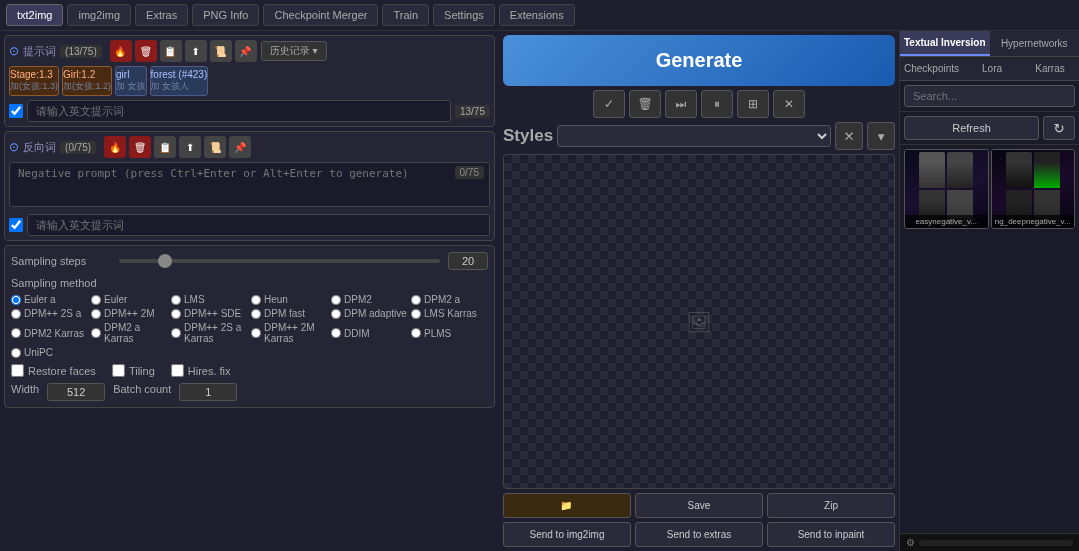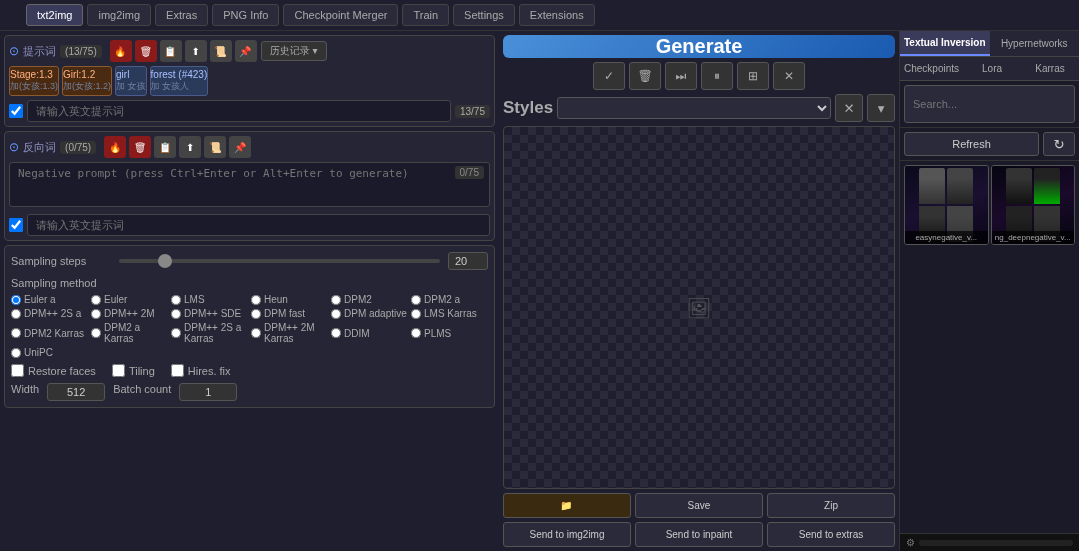--- a/index.html
+++ b/index.html
@@ -36,21 +36,20 @@
       border: 1px solid #444;
       color: #aaa;
       cursor: pointer;
       border-radius: 3px;
       font-size: 11px;
     }
     .tab-btn.active {
       background: #3a3a5a;
       color: #fff;
       border-color: #666;
-      margin-left: 20px;
     }
 
     .content-area {
       display: flex;
       flex: 1;
       overflow: hidden;
     }
 
     .left-panel {
       flex: 1;
@@ -232,21 +231,21 @@
     }
 
     .slider-value {
       background: #333;
       border: 1px solid #555;
       color: #ccc;
       padding: 2px 6px;
       border-radius: 3px;
       font-size: 11px;
       min-width: 40px;
-      text-align: left;
+      text-align: center;
     }
 
     .radio-grid {
       display: grid;
       grid-template-columns: repeat(6, 1fr);
       gap: 3px;
       margin-bottom: 6px;
     }
 
     .radio-item {
@@ -306,20 +305,21 @@
       gap: 4px;
       padding: 4px;
     }
 
     .generate-btn {
       background: linear-gradient(135deg, #4a90d9, #1a5ab0);
       border: none;
       color: #fff;
       font-size: 20px;
       font-weight: bold;
+      padding: 14px;
       border-radius: 6px;
       cursor: pointer;
       text-align: center;
       width: 100%;
     }
 
     .gen-toolbar {
       display: flex;
       gap: 4px;
       justify-content: center;
@@ -446,21 +446,21 @@
     .right-search {
       padding: 4px;
       border-bottom: 1px solid #333;
     }
 
     .search-input {
       width: 100%;
       background: #2a2a3a;
       border: 1px solid #555;
       color: #ccc;
-      padding: 12px 8px;
+      padding: 4px 8px;
       border-radius: 3px;
       font-size: 11px;
     }
 
     .refresh-row {
       display: flex;
       gap: 4px;
       padding: 4px;
       border-bottom: 1px solid #333;
     }
@@ -709,22 +709,22 @@
         <span>🖼</span>
       </div>
 
       <div class="bottom-buttons">
         <button class="bottom-btn folder">📁</button>
         <button class="bottom-btn">Save</button>
         <button class="bottom-btn">Zip</button>
       </div>
       <div class="bottom-buttons">
         <button class="bottom-btn">Send to img2img</button>
+        <button class="bottom-btn">Send to extras</button>
         <button class="bottom-btn">Send to inpaint</button>
-        <button class="bottom-btn">Send to extras</button>
       </div>
     </div>
 
     <div class="right-panel">
       <div class="right-tabs">
         <button class="right-tab active">Textual Inversion</button>
         <button class="right-tab">Hypernetworks</button>
       </div>
       <div class="right-tabs" style="border-top:none;">
         <button class="right-tab">Checkpoints</button>

